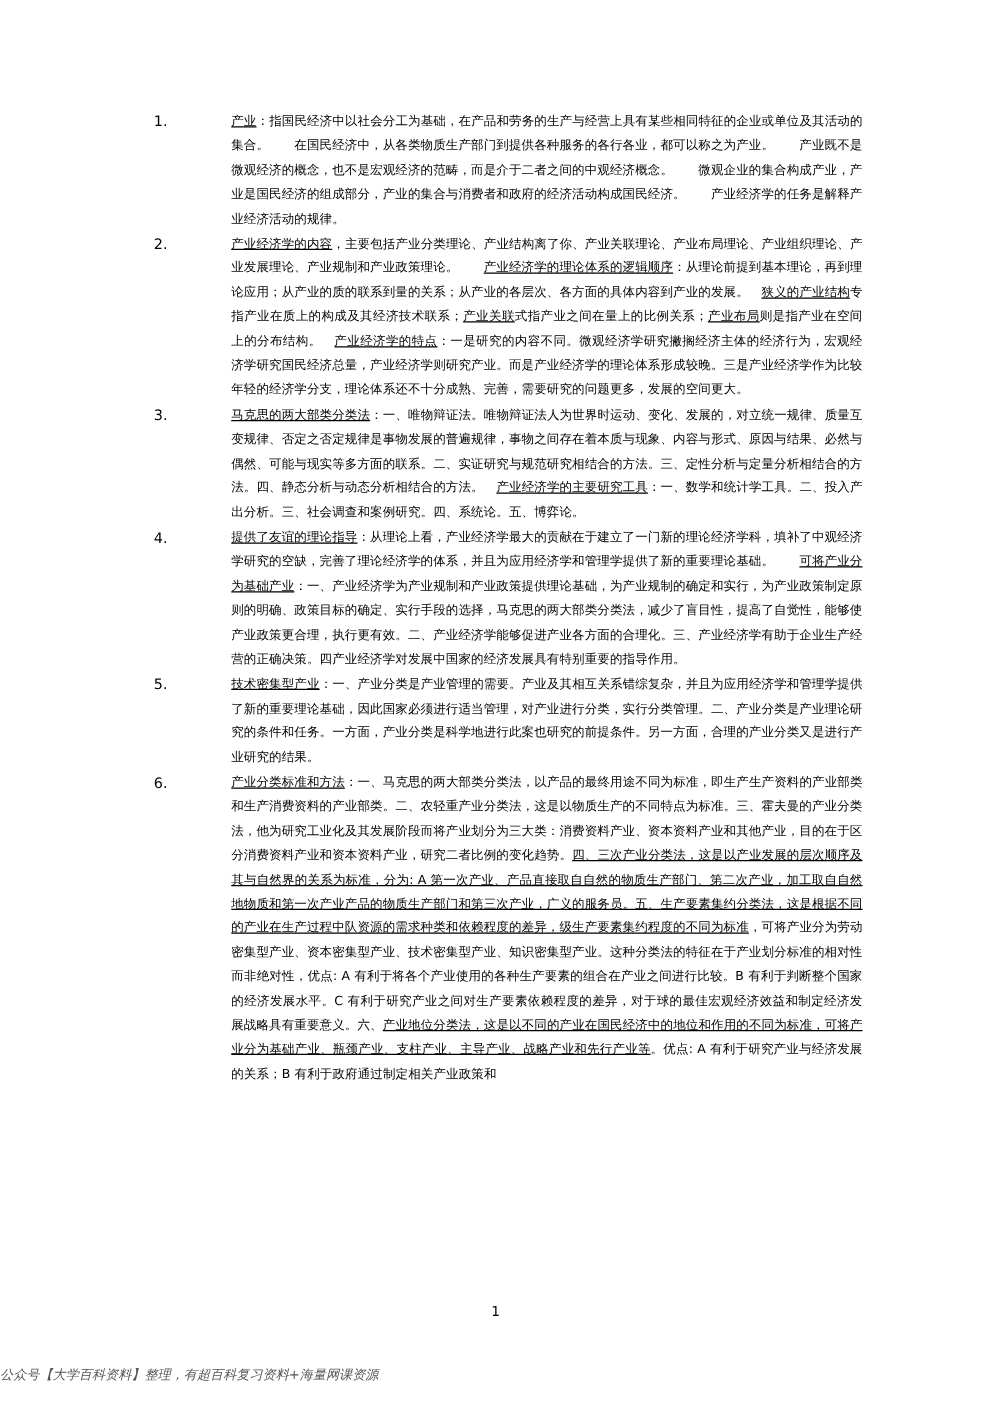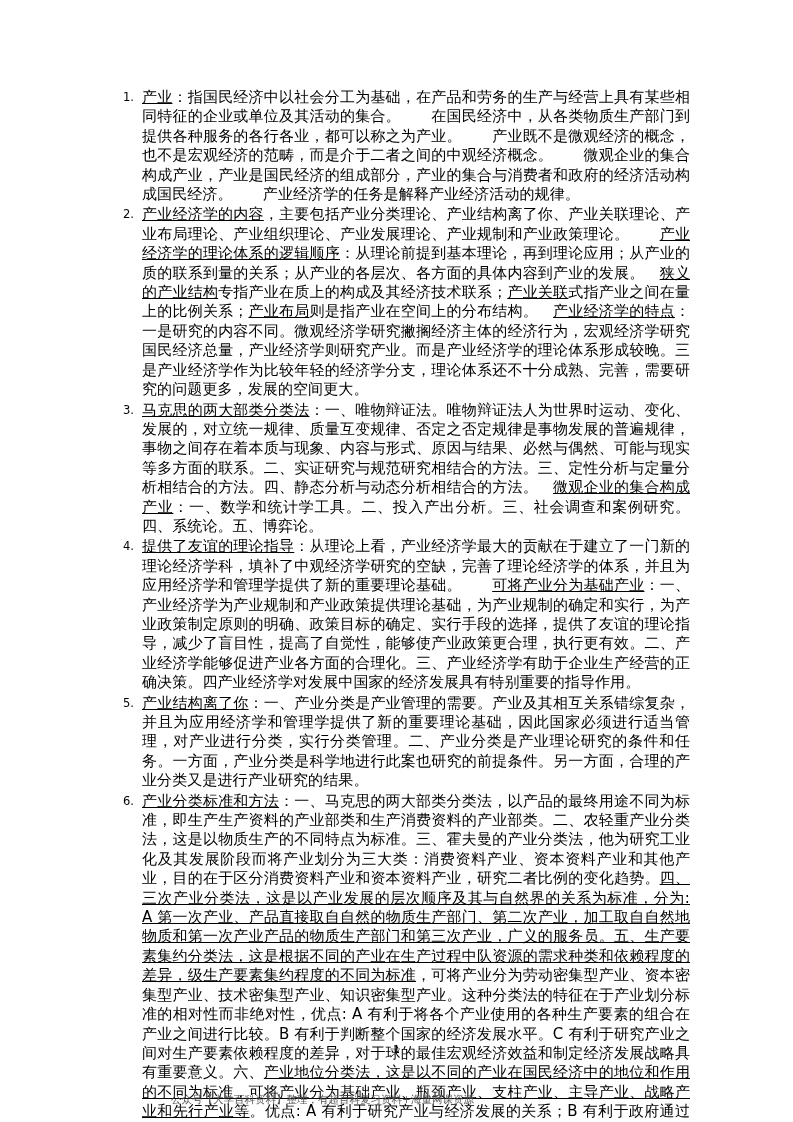--- a/index.html
+++ b/index.html
@@ -41,46 +41,48 @@
   .num {
     position: absolute;
     left: 0;
     top: 0;
     width: 22px;
     text-align: right;
     font-size: 11.5px;
     line-height: 19.4px;
   }
   .para {
-    font-size: 15px;
+    font-size: 10px;
     line-height: 19.4px;
     text-align: justify;
     text-justify: inter-ideograph;
     letter-spacing: 0.1px;
+    margin-left: 43px;
   }
   .u {
     text-decoration: underline;
   }
   .pagenum {
     position: absolute;
     left: 0;
     top: 1043px;
     width: 793px;
     text-align: center;
     font-size: 11px;
     color: #000;
   }
   .footer {
     position: absolute;
     left: 0;
     top: 1093px;
     width: 645px;
-    text-align: center;
+    text-align: left;
     font-size: 10.5px;
     color: #555;
+    font-style: italic;
   }
   .footer-inner {
     display: inline-block;
   }
 </style>
 </head>
 <body>
 
 <div class="page">
   <div class="content">
@@ -88,29 +90,29 @@
         <li>
           <span class="num">1.</span>
           <div class="para"><span class="u">产业</span><span>：指国民经济中以社会分工为基础，在产品和劳务的生产与经营上具有某些相同特征的企业或单位及其活动的集合。　　在国民经济中，从各类物质生产部门到提供各种服务的各行各业，都可以称之为产业。　　产业既不是微观经济的概念，也不是宏观经济的范畴，而是介于二者之间的中观经济概念。　　微观企业的集合构成产业，产业是国民经济的组成部分，产业的集合与消费者和政府的经济活动构成国民经济。　　产业经济学的任务是解释产业经济活动的规律。</span></div>
         </li>
         <li>
           <span class="num">2.</span>
           <div class="para"><span class="u">产业经济学的内容</span><span>，主要包括产业分类理论、产业结构离了你、产业关联理论、产业布局理论、产业组织理论、产业发展理论、产业规制和产业政策理论。　　</span><span class="u">产业经济学的理论体系的逻辑顺序</span><span>：从理论前提到基本理论，再到理论应用；从产业的质的联系到量的关系；从产业的各层次、各方面的具体内容到产业的发展。　</span><span class="u">狭义的产业结构</span><span>专指产业在质上的构成及其经济技术联系；</span><span class="u">产业关联</span><span>式指产业之间在量上的比例关系；</span><span class="u">产业布局</span><span>则是指产业在空间上的分布结构。　</span><span class="u">产业经济学的特点</span><span>：一是研究的内容不同。微观经济学研究撇搁经济主体的经济行为，宏观经济学研究国民经济总量，产业经济学则研究产业。而是产业经济学的理论体系形成较晚。三是产业经济学作为比较年轻的经济学分支，理论体系还不十分成熟、完善，需要研究的问题更多，发展的空间更大。</span></div>
         </li>
         <li>
           <span class="num">3.</span>
-          <div class="para"><span class="u">马克思的两大部类分类法</span><span>：一、唯物辩证法。唯物辩证法人为世界时运动、变化、发展的，对立统一规律、质量互变规律、否定之否定规律是事物发展的普遍规律，事物之间存在着本质与现象、内容与形式、原因与结果、必然与偶然、可能与现实等多方面的联系。二、实证研究与规范研究相结合的方法。三、定性分析与定量分析相结合的方法。四、静态分析与动态分析相结合的方法。　</span><span class="u">微观企业的集合构成产业</span><span>：一、数学和统计学工具。二、投入产出分析。三、社会调查和案例研究。四、系统论。五、博弈论。</span></div>
+          <div class="para"><span class="u">马克思的两大部类分类法</span><span>：一、唯物辩证法。唯物辩证法人为世界时运动、变化、发展的，对立统一规律、质量互变规律、否定之否定规律是事物发展的普遍规律，事物之间存在着本质与现象、内容与形式、原因与结果、必然与偶然、可能与现实等多方面的联系。二、实证研究与规范研究相结合的方法。三、定性分析与定量分析相结合的方法。四、静态分析与动态分析相结合的方法。　</span><span class="u">产业经济学的主要研究工具</span><span>：一、数学和统计学工具。二、投入产出分析。三、社会调查和案例研究。四、系统论。五、博弈论。</span></div>
         </li>
         <li>
           <span class="num">4.</span>
-          <div class="para"><span class="u">提供了友谊的理论指导</span><span>：从理论上看，产业经济学最大的贡献在于建立了一门新的理论经济学科，填补了中观经济学研究的空缺，完善了理论经济学的体系，并且为应用经济学和管理学提供了新的重要理论基础。　　</span><span class="u">可将产业分为基础产业</span><span>：一、产业经济学为产业规制和产业政策提供理论基础，为产业规制的确定和实行，为产业政策制定原则的明确、政策目标的确定、实行手段的选择，提供了友谊的理论指导，减少了盲目性，提高了自觉性，能够使产业政策更合理，执行更有效。二、产业经济学能够促进产业各方面的合理化。三、产业经济学有助于企业生产经营的正确决策。四产业经济学对发展中国家的经济发展具有特别重要的指导作用。</span></div>
+          <div class="para"><span class="u">提供了友谊的理论指导</span><span>：从理论上看，产业经济学最大的贡献在于建立了一门新的理论经济学科，填补了中观经济学研究的空缺，完善了理论经济学的体系，并且为应用经济学和管理学提供了新的重要理论基础。　　</span><span class="u">可将产业分为基础产业</span><span>：一、产业经济学为产业规制和产业政策提供理论基础，为产业规制的确定和实行，为产业政策制定原则的明确、政策目标的确定、实行手段的选择，马克思的两大部类分类法，减少了盲目性，提高了自觉性，能够使产业政策更合理，执行更有效。二、产业经济学能够促进产业各方面的合理化。三、产业经济学有助于企业生产经营的正确决策。四产业经济学对发展中国家的经济发展具有特别重要的指导作用。</span></div>
         </li>
         <li>
           <span class="num">5.</span>
-          <div class="para"><span class="u">产业结构离了你</span><span>：一、产业分类是产业管理的需要。产业及其相互关系错综复杂，并且为应用经济学和管理学提供了新的重要理论基础，因此国家必须进行适当管理，对产业进行分类，实行分类管理。二、产业分类是产业理论研究的条件和任务。一方面，产业分类是科学地进行此案也研究的前提条件。另一方面，合理的产业分类又是进行产业研究的结果。</span></div>
+          <div class="para"><span class="u">技术密集型产业</span><span>：一、产业分类是产业管理的需要。产业及其相互关系错综复杂，并且为应用经济学和管理学提供了新的重要理论基础，因此国家必须进行适当管理，对产业进行分类，实行分类管理。二、产业分类是产业理论研究的条件和任务。一方面，产业分类是科学地进行此案也研究的前提条件。另一方面，合理的产业分类又是进行产业研究的结果。</span></div>
         </li>
         <li>
           <span class="num">6.</span>
           <div class="para"><span class="u">产业分类标准和方法</span><span>：一、马克思的两大部类分类法，以产品的最终用途不同为标准，即生产生产资料的产业部类和生产消费资料的产业部类。二、农轻重产业分类法，这是以物质生产的不同特点为标准。三、霍夫曼的产业分类法，他为研究工业化及其发展阶段而将产业划分为三大类：消费资料产业、资本资料产业和其他产业，目的在于区分消费资料产业和资本资料产业，研究二者比例的变化趋势。</span><span class="u">四、三次产业分类法，这是以产业发展的层次顺序及其与自然界的关系为标准，分为: A 第一次产业、产品直接取自自然的物质生产部门、第二次产业，加工取自自然地物质和第一次产业产品的物质生产部门和第三次产业，广义的服务员。五、生产要素集约分类法，这是根据不同的产业在生产过程中队资源的需求种类和依赖程度的差异，级生产要素集约程度的不同为标准</span><span>，可将产业分为劳动密集型产业、资本密集型产业、技术密集型产业、知识密集型产业。这种分类法的特征在于产业划分标准的相对性而非绝对性，优点: A 有利于将各个产业使用的各种生产要素的组合在产业之间进行比较。B 有利于判断整个国家的经济发展水平。C 有利于研究产业之间对生产要素依赖程度的差异，对于球的最佳宏观经济效益和制定经济发展战略具有重要意义。六、</span><span class="u">产业地位分类法，这是以不同的产业在国民经济中的地位和作用的不同为标准，可将产业分为基础产业、瓶颈产业、支柱产业、主导产业、战略产业和先行产业等</span><span>。优点: A 有利于研究产业与经济发展的关系；B 有利于政府通过制定相关产业政策和</span></div>
         </li>
       </ol>
   </div>
   <div class="pagenum">1</div>
   <div class="footer">
     <span class="footer-inner">公众号【大学百科资料】整理，有超百科复习资料+海量网课资源</span>

